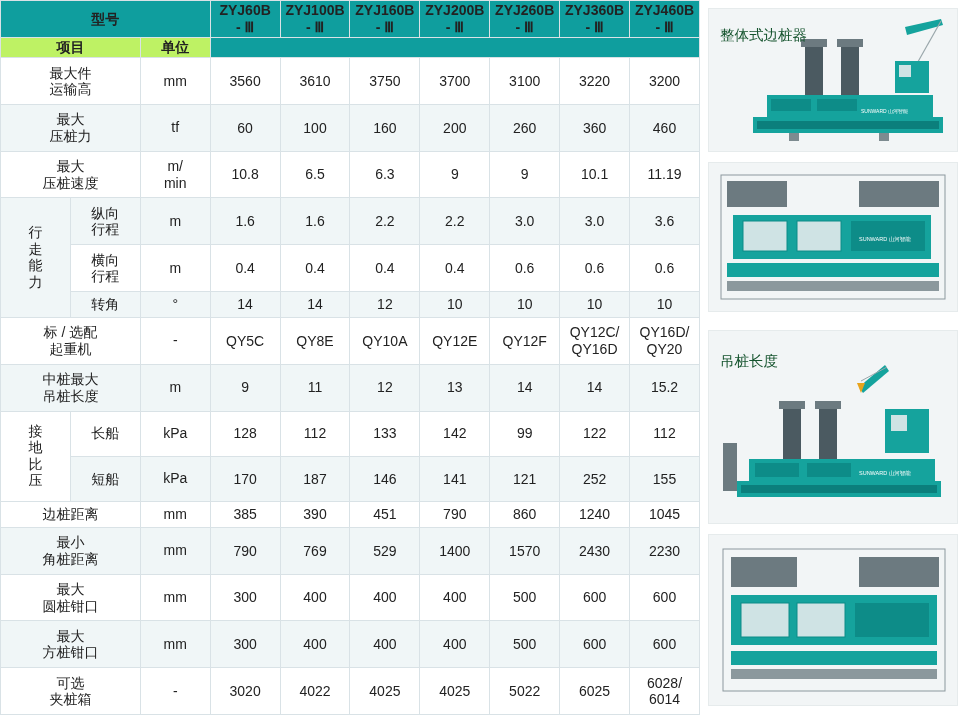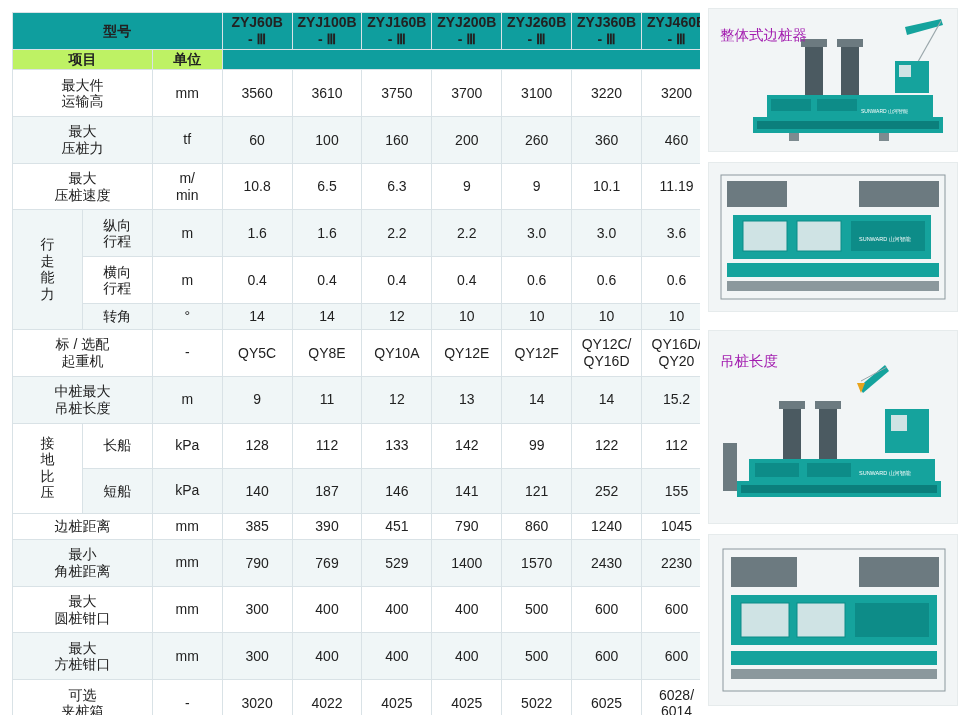--- a/index.html
+++ b/index.html
@@ -16,21 +16,21 @@
   .page {
     position: relative;
     width: 960px;
     height: 715px;
     display: flex;
   }
   .table-wrap {
     width: 700px;
     height: 715px;
     box-sizing: border-box;
-    padding: 12px;
+    padding: 0;
   }
   table.spec {
     border-collapse: collapse;
     width: 700px;
     height: 715px;
     table-layout: fixed;
   }
   table.spec td, table.spec th {
     border: 1px solid #d9e2e6;
     text-align: center;
@@ -101,21 +101,21 @@
     left: 8px;
     width: 248px;
     background: #f2f5f6;
     border: 1px solid #e6ebec;
     overflow: hidden;
   }
   .fig svg { display: block; }
   .fig-caption {
     position: absolute;
     font-size: 14.5px;
-    color: #a21caf;
+    color: #14532d;
     left: 20px;
   }
   .cap1 { top: 26px; }
   .cap2 { top: 352px; }
 </style>
 </head>
 <body>
 
 <div class="page">
 
@@ -416,21 +416,21 @@
             <td class="val-cell">
               <span class="stack">112</span>
             </td>
           </tr>
           <tr class="row-even">
             <td class="name-cell">
               <span class="stack">短船</span>
             </td>
             <td class="unit-cell">kPa</td>
             <td class="val-cell">
-              <span class="stack">140</span>
+              <span class="stack">170</span>
             </td>
             <td class="val-cell">
               <span class="stack">187</span>
             </td>
             <td class="val-cell">
               <span class="stack">146</span>
             </td>
             <td class="val-cell">
               <span class="stack">141</span>
             </td>

